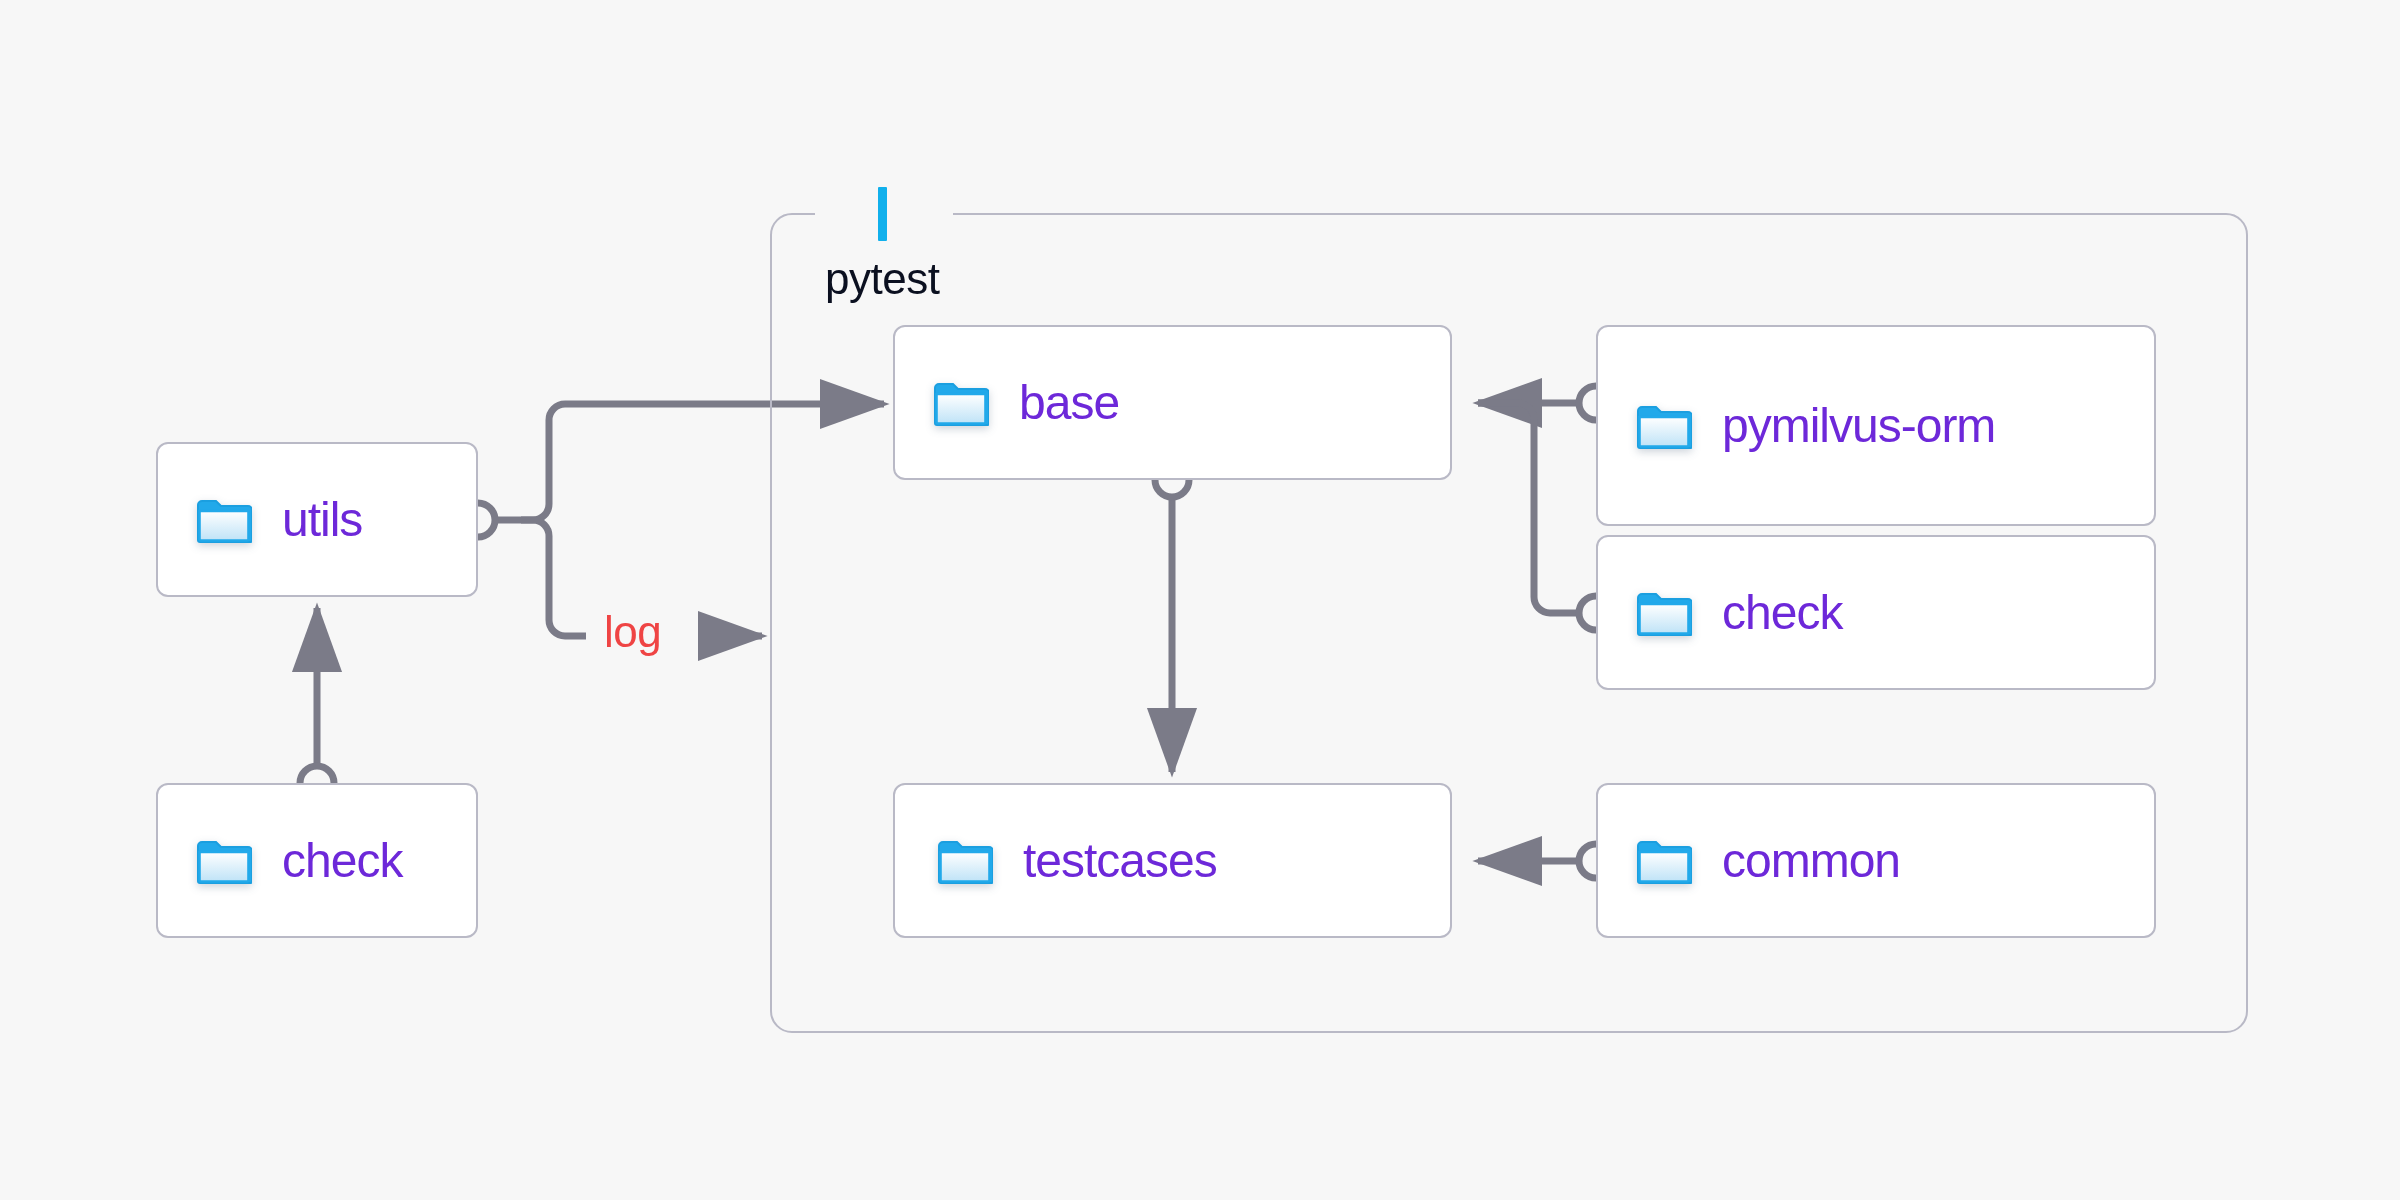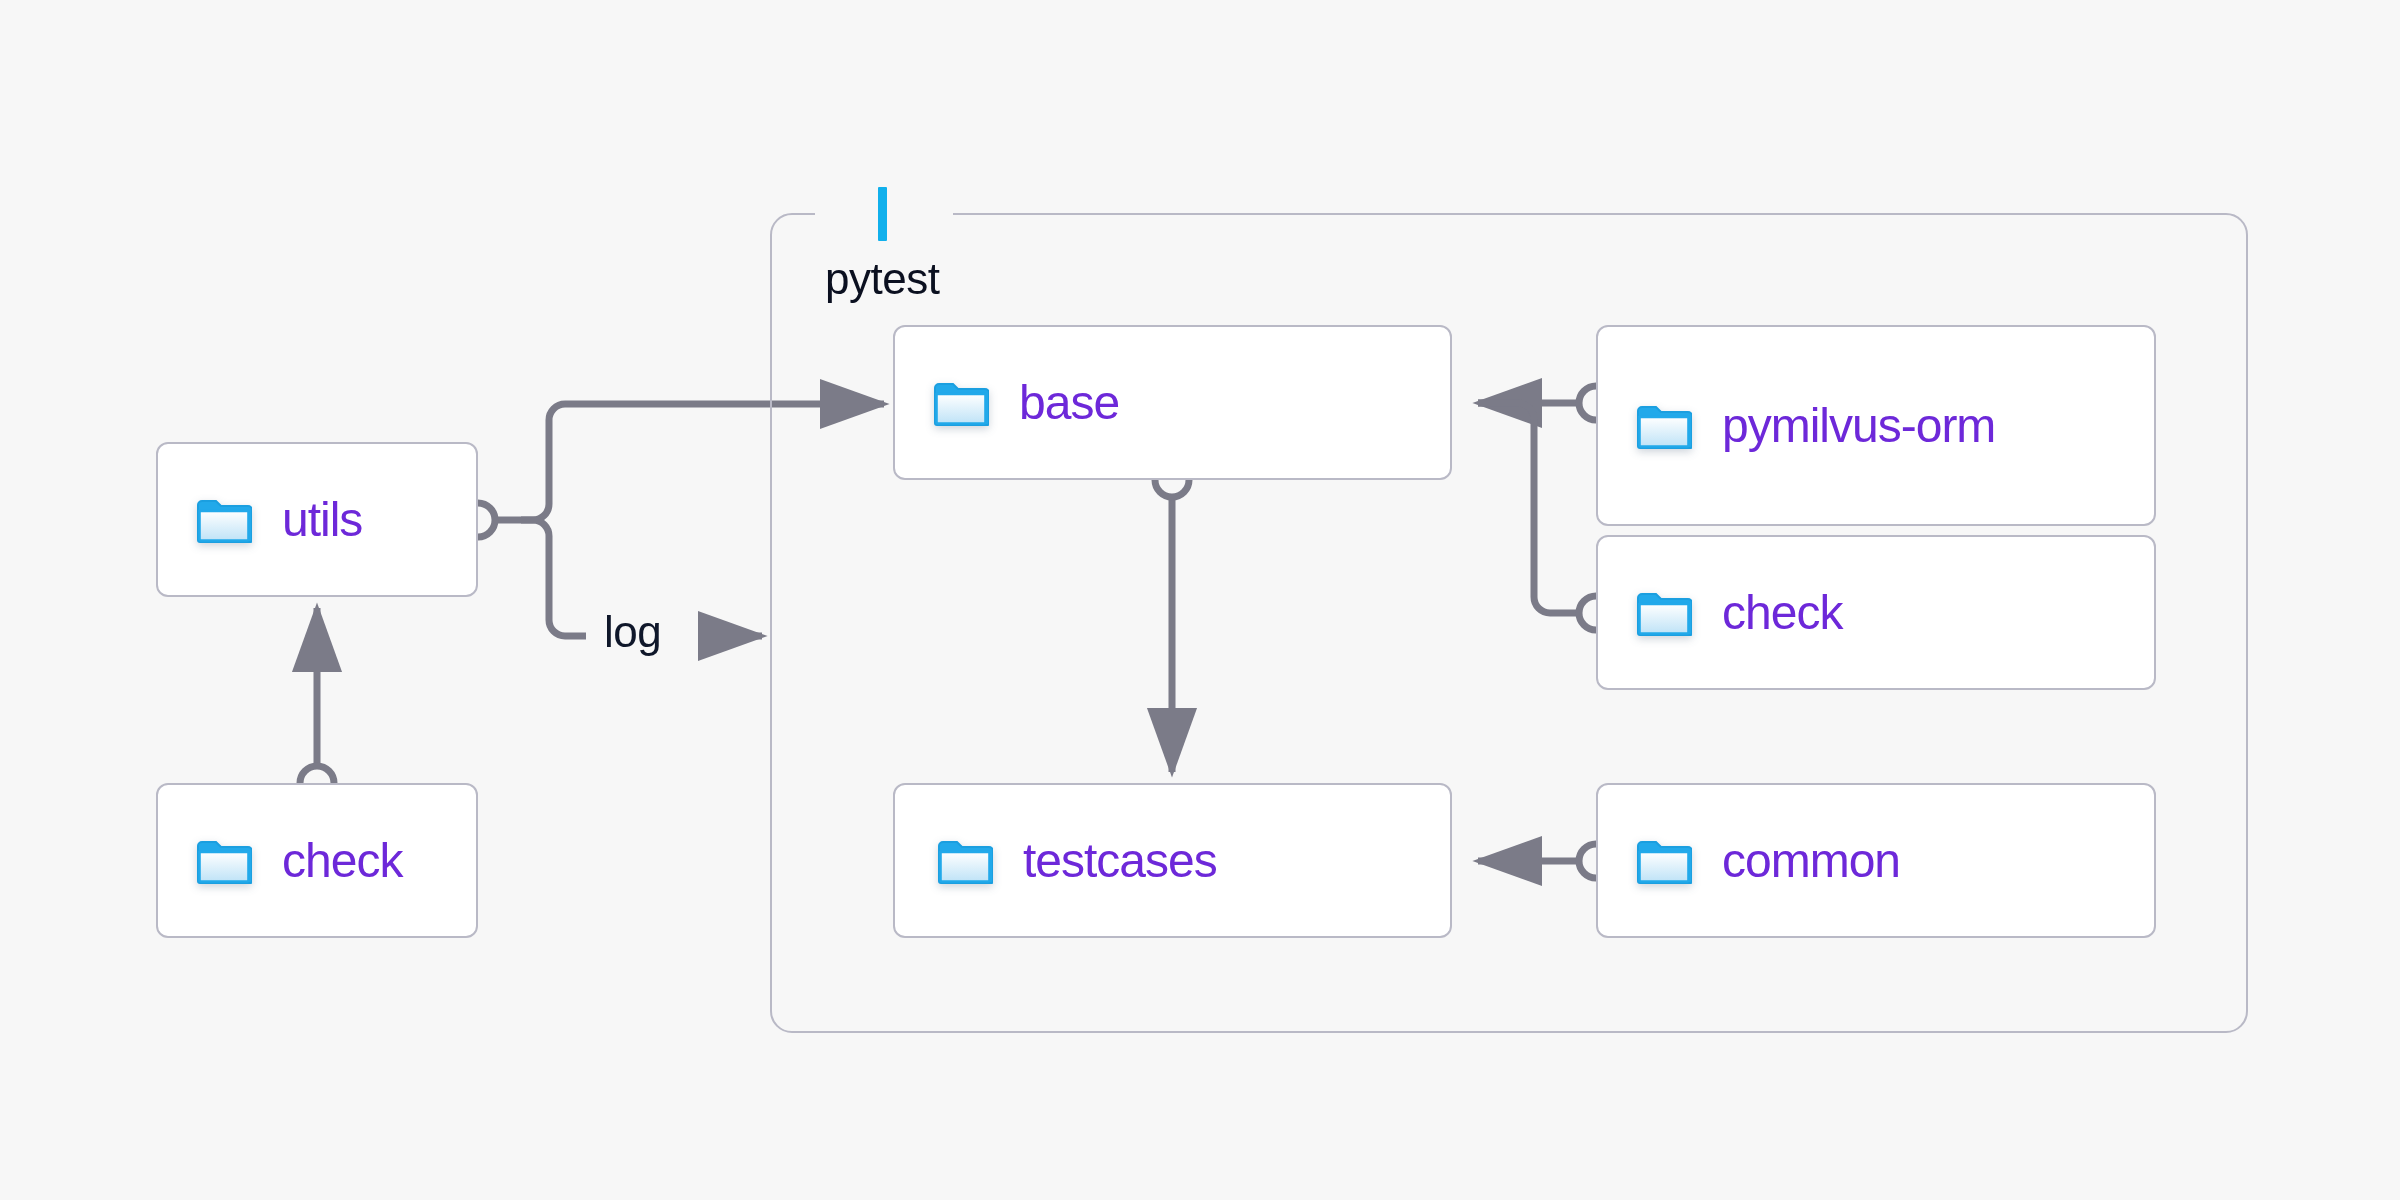--- a/index.html
+++ b/index.html
@@ -85,21 +85,21 @@
     height: 48px;
     position: relative;
     filter: drop-shadow(0 3px 4px rgba(30,60,90,0.22));
   }
   .folder-icon svg { display: block; }
 
   
   .edge-label {
     position: absolute;
     font-size: 44px;
-    color: #0f172a;
+    color: #ef4444;
     letter-spacing: -0.5px;
     line-height: 1;
     white-space: nowrap;
   }
 </style>
 </head>
 <body>
 
 <div id="stage">
 

